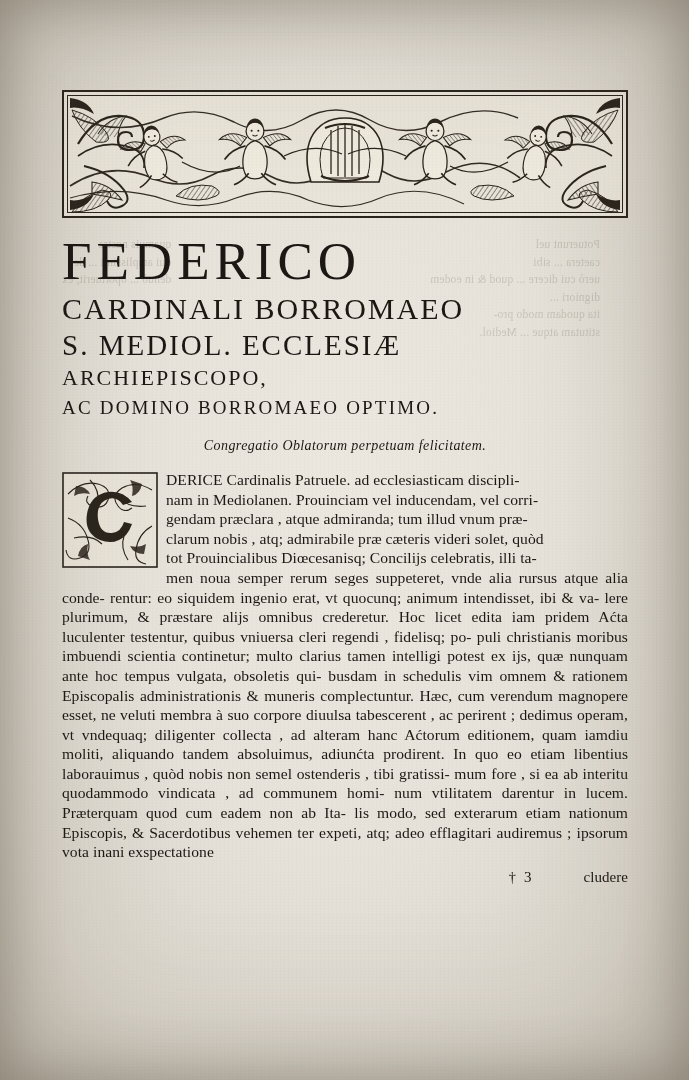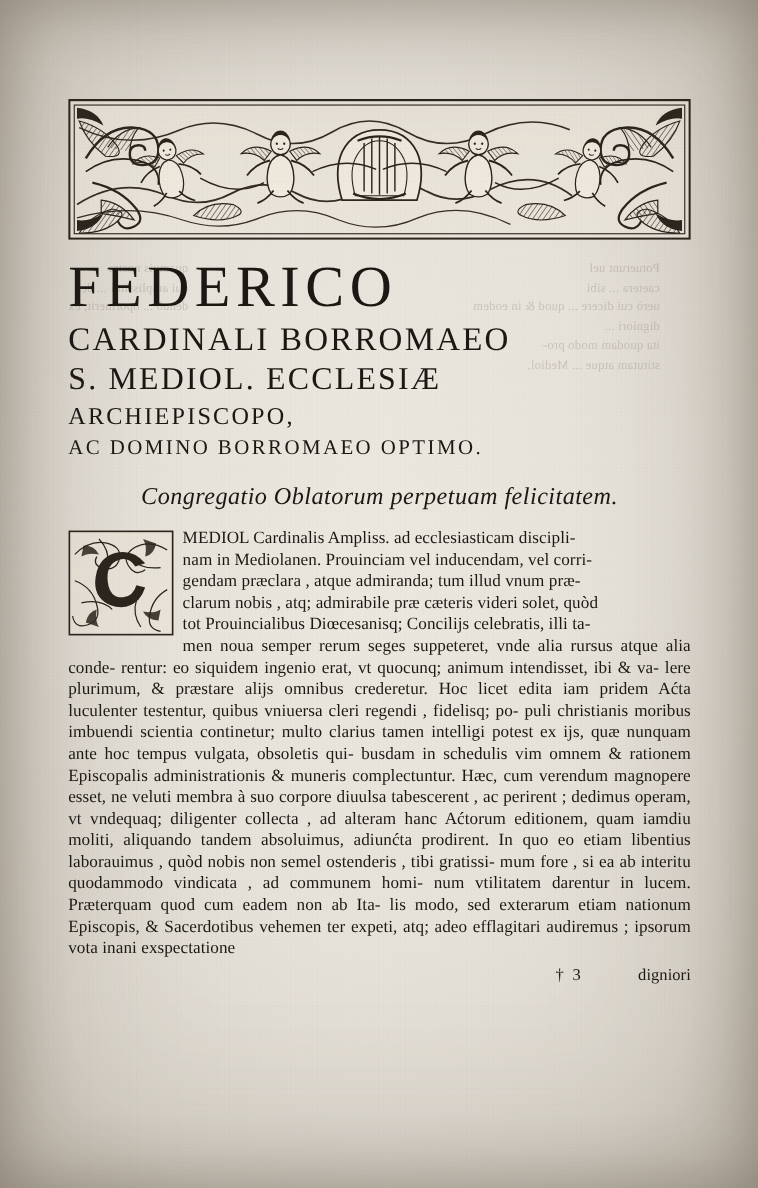--- a/index.html
+++ b/index.html
@@ -97,21 +97,21 @@
     margin-top: 3px;
   }
   .t5 {
     font-size: 19px;
     letter-spacing: 2.2px;
     line-height: 1.2;
     margin-top: 7px;
   }
   .subtitle {
     font-style: italic;
-    font-size: 22px;
+    font-size: 14px;
     letter-spacing: .4px;
     margin-top: 18px;
     text-align: center;
   }
 
   
   .body {
     margin-top: 16px;
     font-size: 15.6px;
     line-height: 19.6px;
@@ -298,32 +298,32 @@
             <path d="M82,82 q-10,0 -14,-8 q10,2 16,-2 z"></path>
             <path d="M16,84 q2,-10 10,-12 q-2,10 2,16 z"></path>
             <path d="M80,12 q-2,10 -10,12 q2,-10 -2,-16 z"></path>
           </g>
           <path d="M70,30 q-10,-12 -24,-10 q-18,3 -21,22 q-3,19 13,26 q15,6 26,-5 q4,-5 6,-11
                    l-8,-2 q-3,10 -12,11 q-12,1 -14,-14 q-2,-16 10,-20 q9,-3 15,6 z" fill="#2a241d"></path>
         </svg>
       </div>
 
       <div class="firstlines">
-        <div><span>MEDIOL  Cardinalis Ampliss. ad ecclesiasticam discipli-</span></div>
+        <div><span>DERICE  Cardinalis Patruele. ad ecclesiasticam discipli-</span></div>
         <div><span>nam in Mediolanen. Prouinciam vel inducendam, vel corri-</span></div>
         <div><span>gendam præclara , atque admiranda; tum illud vnum præ-</span></div>
         <div><span>clarum nobis , atq; admirabile præ cæteris videri solet, quòd</span></div>
         <div><span>tot Prouincialibus Diœcesanisq; Concilijs celebratis,  illi ta-</span></div>
       </div>
 
       <p>men noua semper rerum seges suppeteret, vnde alia rursus atque alia conde- rentur: eo siquidem ingenio erat, vt quocunq; animum intendisset, ibi &amp; va- lere plurimum, &amp; præstare alijs omnibus crederetur.  Hoc licet edita iam pridem Aćta luculenter testentur, quibus vniuersa cleri regendi , fidelisq; po- puli christianis moribus imbuendi scientia continetur; multo clarius tamen intelligi potest ex ijs, quæ nunquam ante hoc tempus vulgata, obsoletis qui- busdam in schedulis vim omnem &amp; rationem Episcopalis administrationis &amp; muneris complectuntur.  Hæc, cum verendum magnopere esset, ne veluti membra à suo corpore diuulsa tabescerent , ac perirent ; dedimus operam, vt vndequaq; diligenter collecta , ad alteram hanc Aćtorum editionem, quam iamdiu moliti, aliquando tandem absoluimus, adiunćta prodirent. In quo eo etiam libentius laborauimus , quòd nobis non semel ostenderis , tibi gratissi- mum fore , si ea ab interitu quodammodo vindicata , ad communem homi- num vtilitatem darentur in lucem. Præterquam quod cum eadem non ab Ita- lis modo, sed exterarum etiam nationum Episcopis, &amp; Sacerdotibus vehemen ter expeti, atq; adeo efflagitari audiremus ; ipsorum vota inani exspectatione</p>
 
       <div class="signature">
         <span class="sig-mark">†</span>
         <span>3</span>
-        <span class="sig-word">digniori</span>
+        <span class="sig-word">cludere</span>
       </div>
     </div>
   </div>
 
   <div id="grain"></div>
   <div id="edge"></div>
 </div>
 
 </body></html>

